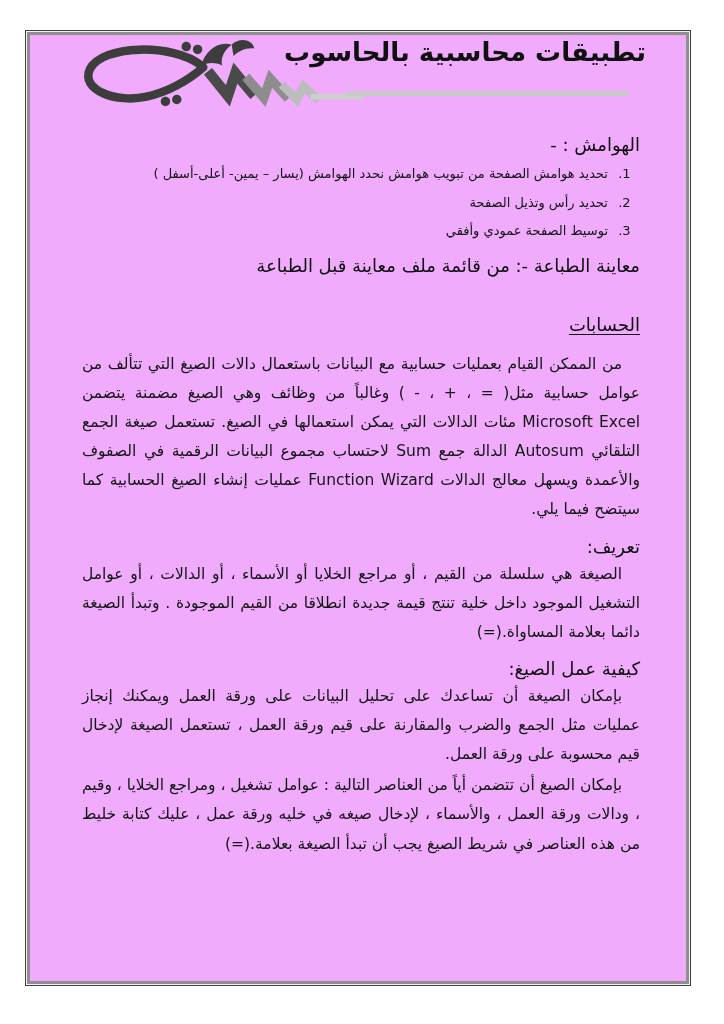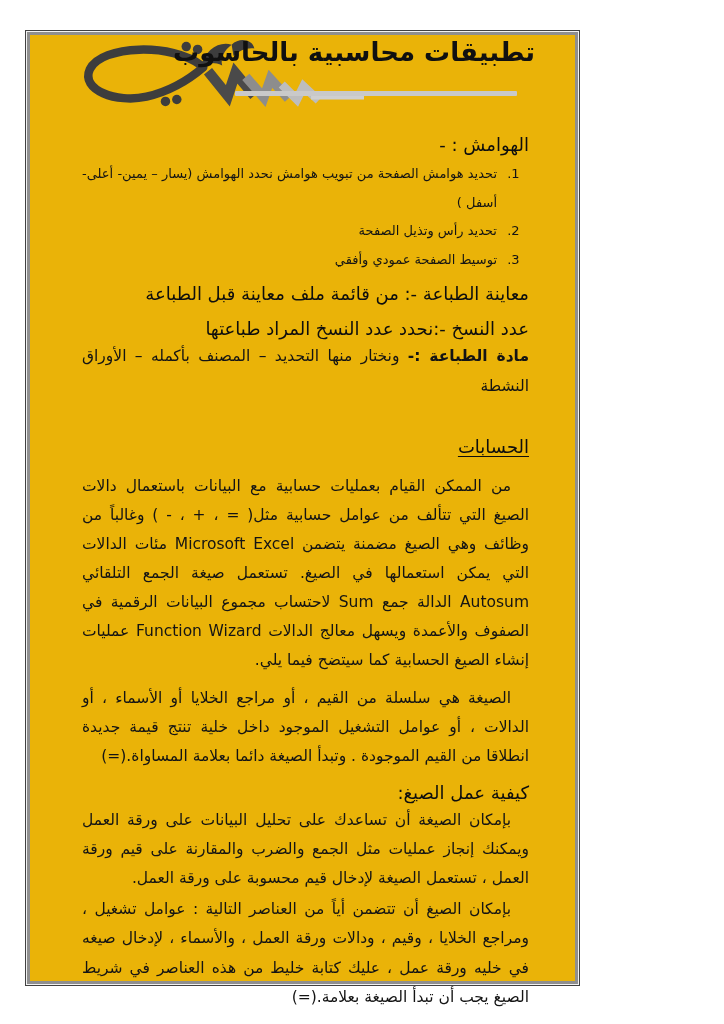--- a/index.html
+++ b/index.html
@@ -3,24 +3,24 @@
 <meta charset="utf-8">
 <style>
   html,body{margin:0;padding:0;}
   body{
     width:724px;height:1024px;background:#ffffff;
     font-family:"DejaVu Sans", sans-serif;
     overflow:hidden;
   }
   .page{position:relative;width:724px;height:1024px;background:#fff;}
   .frame{
-    position:absolute;left:25px;top:30px;width:555px;height:956px;
+    position:absolute;left:25px;top:30px;width:666px;height:956px;
     border:1px solid #414141;
     box-shadow: inset 0 0 0 1px #f2f2f2, inset 0 0 0 4px #8f8f8f;
-    background:#eab308;
+    background:#f0abfc;
     box-sizing:border-box;
   }
   .header{position:relative;height:74px;}
   .ornament{position:absolute;left:26px;top:6px;width:312px;height:74px;}
   .doc-title{
     position:absolute;top:6px;right:44px;
     font-size:26px;font-weight:bold;color:#101010;
     direction:rtl;letter-spacing:0;
   }
   .title-rule{
@@ -81,31 +81,28 @@
           <li>تحديد هوامش الصفحة من تبويب هوامش نحدد الهوامش (يسار – يمين- أعلى-أسفل )</li>
           <li>تحديد رأس وتذيل الصفحة</li>
           <li>توسيط الصفحة عمودي وأفقي</li>
         </ol>
       </section>
 
       <section class="sec-preview">
         <h2>معاينة الطباعة -: من قائمة ملف معاينة قبل الطباعة</h2>
       </section>
 
-      <section class="sec-copies">
-        <h2>عدد النسخ -:نحدد عدد النسخ المراد طباعتها</h2>
-        <p><strong>مادة الطباعة :-</strong> <span>ونختار منها التحديد – المصنف بأكمله – الأوراق النشطة</span></p>
-      </section>
 
       <section class="sec-calc">
         <h2 class="u">الحسابات</h2>
         <p class="indent">من الممكن القيام بعمليات حسابية مع البيانات باستعمال دالات الصيغ التي تتألف من عوامل حسابية مثل( = ، + ، - ) وغالباً من وظائف وهي الصيغ مضمنة يتضمن Microsoft Excel مئات الدالات التي يمكن استعمالها في الصيغ. تستعمل صيغة الجمع التلقائي Autosum الدالة جمع Sum لاحتساب مجموع البيانات الرقمية في الصفوف والأعمدة ويسهل معالج الدالات Function Wizard عمليات إنشاء الصيغ الحسابية كما سيتضح فيما يلي.</p>
       </section>
 
       <section class="sec-def">
+        <h2>تعريف:</h2>
         <p class="indent">الصيغة هي سلسلة من القيم ، أو مراجع الخلايا أو الأسماء ، أو الدالات ، أو عوامل التشغيل الموجود داخل خلية تنتج قيمة جديدة انطلاقا من القيم الموجودة . وتبدأ الصيغة دائما بعلامة المساواة.(=)</p>
       </section>
 
       <section class="sec-how">
         <h2>كيفية عمل الصيغ:</h2>
         <p class="indent">بإمكان الصيغة أن تساعدك على تحليل البيانات على ورقة العمل ويمكنك إنجاز عمليات مثل الجمع والضرب والمقارنة على قيم ورقة العمل ، تستعمل الصيغة لإدخال قيم محسوبة على ورقة العمل.</p>
         <p class="indent">بإمكان الصيغ أن تتضمن أياً من العناصر التالية : عوامل تشغيل ، ومراجع الخلايا ، وقيم ، ودالات ورقة العمل ، والأسماء ، لإدخال صيغه في خليه ورقة عمل ، عليك كتابة خليط من هذه العناصر في شريط الصيغ يجب أن تبدأ الصيغة بعلامة.(=)</p>
       </section>
 
     </div>

